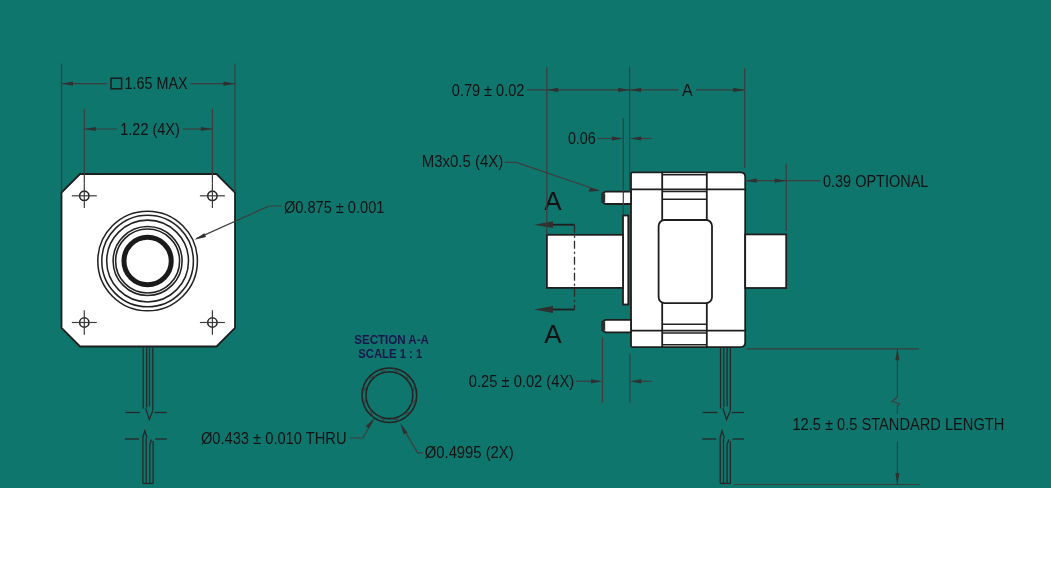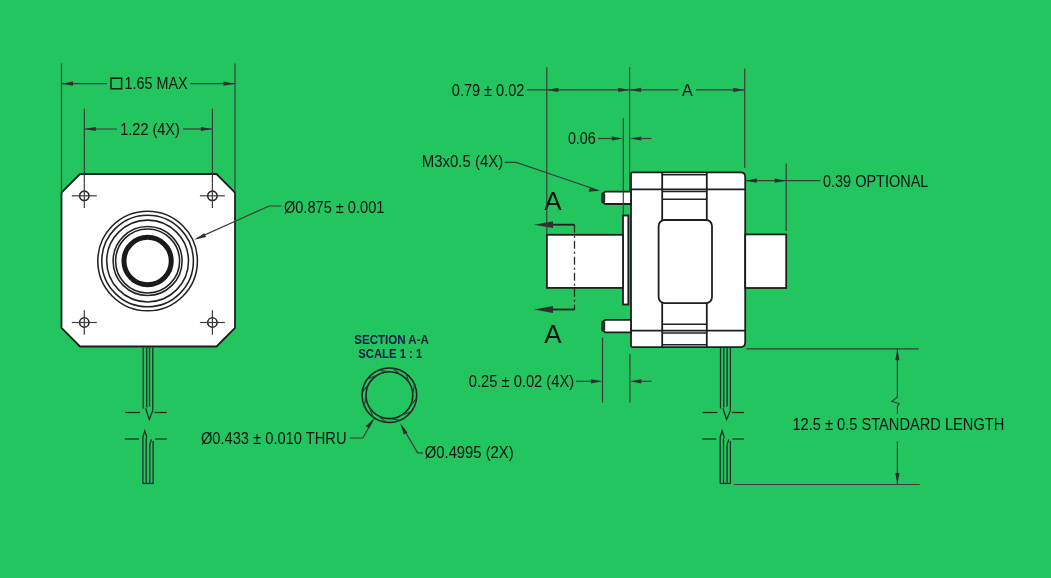--- a/index.html
+++ b/index.html
@@ -1,16 +1,16 @@
 <!DOCTYPE html>
 <html><head>
 <meta charset="utf-8">
 <style>
   html,body{margin:0;padding:0;background:#ffffff;}
-  .page{width:1051px;height:578px;position:relative;overflow:hidden;background:#22c55e;}
+  .page{width:1051px;height:488px;position:relative;overflow:hidden;background:#0f766e;}
   svg text{font-family:"Liberation Sans",sans-serif;font-size:16px;fill:#121212;}
   svg text.b{font-weight:bold;font-size:12.6px;fill:#16164a;}
   svg text.big{font-size:26px;}
   .o{stroke:#1e1e1e;stroke-width:1.8;fill:none;}
   .ow{stroke:#1e1e1e;stroke-width:1.8;fill:#fff;}
   .m{stroke:#222;stroke-width:1.55;fill:none;}
   .t{stroke:#3d3d3d;stroke-width:1.2;fill:none;}
   .w{stroke:#262626;stroke-width:1.25;fill:none;}
   .ah{fill:#303030;stroke:none;}
 </style>

